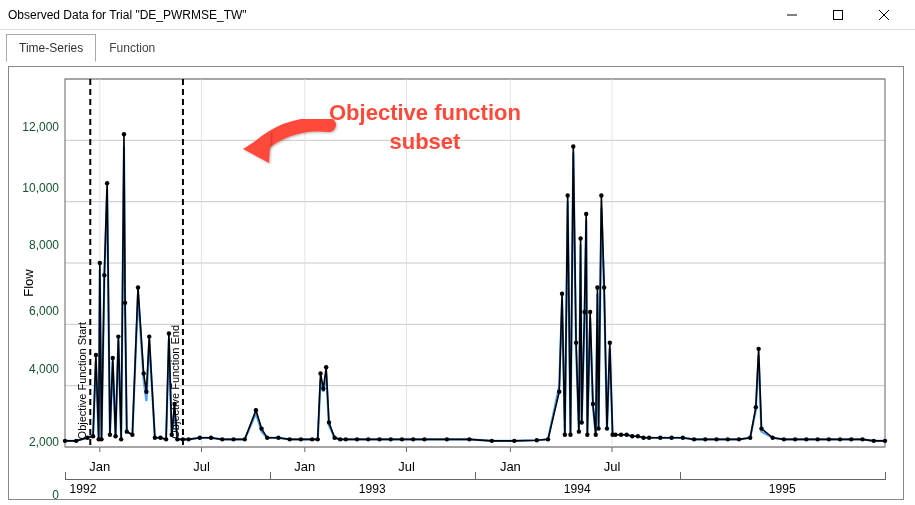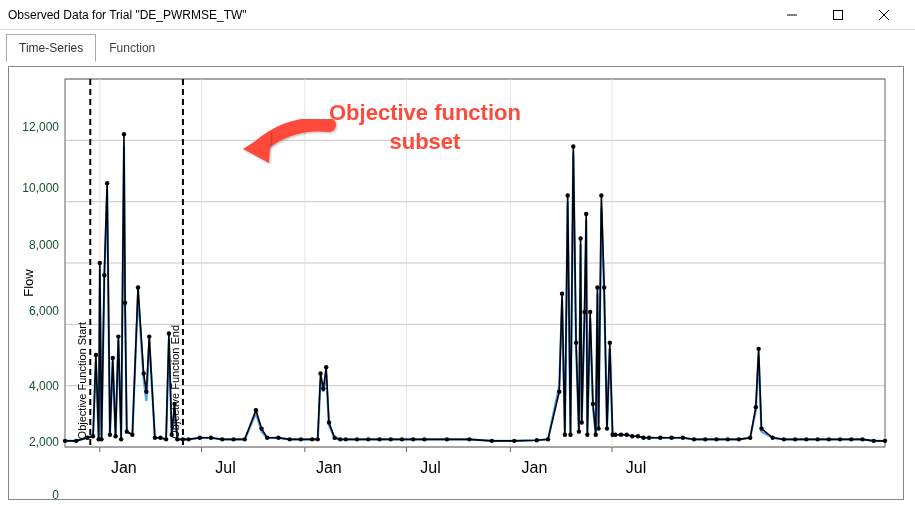--- a/index.html
+++ b/index.html
@@ -11,21 +11,21 @@
 .tabs { display: flex; padding: 4px 6px 0 6px; background: #fff; }
 .tab { padding: 6px 12px; border: 1px solid transparent; font-size: 12px; color: #333; cursor: pointer; }
 .tab.active { border: 1px solid #aaa; border-bottom: 1px solid #fff; background: #fff; border-radius: 0; text-align: right; }
 .tab:not(.active) { color: #444; }
 .chart-container { position: relative; margin: 4px 8px 8px 8px; border: 1px solid #888; width: 896px; height: 434px; background: #fff; }
 .plot-area { position: absolute; left: 56px; top: 12px; width: 820px; height: 368px; overflow: visible; }
 .y-axis-label { position: absolute; left: 6px; top: 50%; transform: translateY(-50%) rotate(-90deg); font-size: 13px; color: #000; }
 .y-ticks { position: absolute; left: 0; top: 12px; width: 54px; height: 368px; }
 .y-tick { position: absolute; right: 4px; font-size: 12px; color: #14532d; transform: translateY(-50%); margin-top: 48px; }
 .x-ticks { position: absolute; left: 56px; bottom: 24px; width: 820px; height: 16px; }
-.x-tick { position: absolute; font-size: 16px; color: #000; transform: translateX(-50%); margin-left: 24px; }
+.x-tick { position: absolute; font-size: 13px; color: #000; transform: translateX(-50%); }
 .x-years { position: absolute; left: 56px; bottom: 4px; width: 820px; height: 16px; border-top: 1px solid #666; }
 .x-year { position: absolute; font-size: 12px; color: #000; transform: translateX(-50%); top: 2px; }
 .year-sep { position: absolute; top: -8px; width: 1px; height: 8px; background: #666; }
 .annotation { position: absolute; color: #ff4a3a; font-family: Arial, sans-serif; font-size: 22px; font-weight: 700; text-align: center; line-height: 1.3; pointer-events: none;}
 .annotation span { display: block; }
 .arrow { position: absolute; pointer-events: none; }
 .vlabel { position: absolute; font-size: 11px; color: #000; writing-mode: vertical-rl; transform: rotate(180deg); white-space: nowrap; }
 </style>
 </head>
 <body>
@@ -55,21 +55,21 @@
 <div class="tabs">
   <div class="tab active">Time-Series</div>
   <div class="tab">Function</div>
 </div>
 
 <div class="chart-container">
   <div class="y-axis-label">Flow</div>
   <div class="y-ticks" id="yticks">
       <div class="y-tick" style="top: 368px;">0</div>
       <div class="y-tick" style="top: 315px;">2,000</div>
-      <div class="y-tick" style="top: 259px;">4,000</div>
+      <div class="y-tick" style="top: 242px;">4,000</div>
       <div class="y-tick" style="top: 184px;">6,000</div>
       <div class="y-tick" style="top: 118px;">8,000</div>
       <div class="y-tick" style="top: 61.3333px;">10,000</div>
       <div class="y-tick" style="top: 0px;">12,000</div>
     </div>
 
   <div class="plot-area">
     <svg id="plot-svg" width="820" height="368" style="overflow:visible">
         <line x1="0" y1="368" x2="820" y2="368" stroke="#bbb" stroke-width="0.8"></line>
         <line x1="0" y1="306.6666666666667" x2="820" y2="306.6666666666667" stroke="#bbb" stroke-width="0.8"></line>
@@ -219,20 +219,31 @@
   </div>
 
   <div class="x-ticks" id="xticks">
       <div class="x-tick" style="left: 34.8219px;">Jan</div>
       <div class="x-tick" style="left: 136.479px;">Jul</div>
       <div class="x-tick" style="left: 239.822px;">Jan</div>
       <div class="x-tick" style="left: 341.479px;">Jul</div>
       <div class="x-tick" style="left: 445.384px;">Jan</div>
       <div class="x-tick" style="left: 547.041px;">Jul</div>
     </div>
+  <div class="x-years" id="xyears">
+      <div class="x-year" style="left: 17.9726px;">1992</div>
+      <div class="x-year" style="left: 307.219px;">1993</div>
+      <div class="x-year" style="left: 512.219px;">1994</div>
+      <div class="x-year" style="left: 717.219px;">1995</div>
+      <div class="year-sep" style="left: 0px;"></div>
+      <div class="year-sep" style="left: 205px;"></div>
+      <div class="year-sep" style="left: 410px;"></div>
+      <div class="year-sep" style="left: 615px;"></div>
+      <div class="year-sep" style="left: 820px;"></div>
+    </div>
 
   <div class="annotation" id="annotation" style="left:320px; top:32px;text-align:center;">
     <span>Objective function</span>
     <span>subset</span>
   </div>
 
   <svg class="arrow" style="left:230px; top:46px;" width="100" height="60">
     <defs>
       <filter id="ds" x="-20%" y="-20%" width="140%" height="140%">
         <feDropShadow dx="1" dy="1" stdDeviation="1" flood-opacity="0.3"></feDropShadow>

